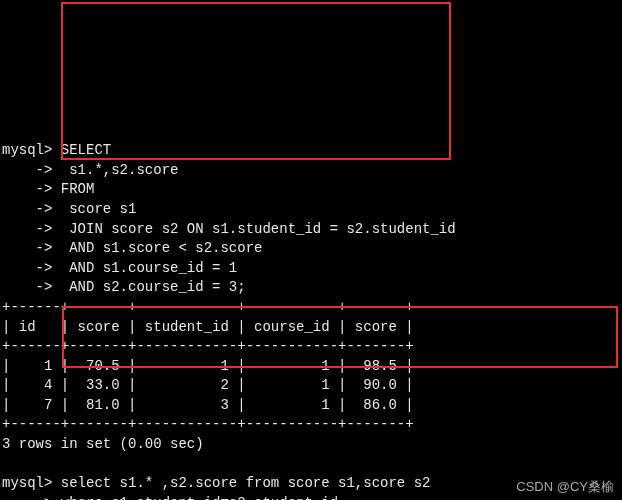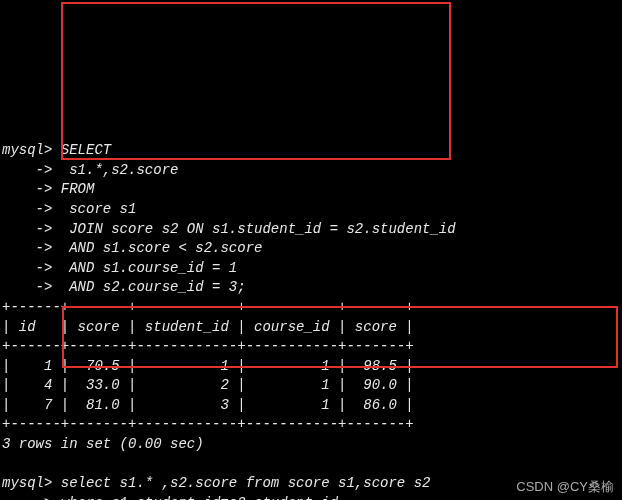--- a/index.html
+++ b/index.html
@@ -9,21 +9,21 @@
       font-family: 'Consolas', 'Courier New', monospace;
       font-size: 14px;
       line-height: 1.4;
       width: 622px;
       height: 500px;
       padding: 4px 0 0 2px;
       white-space: pre;
       position: relative;
       overflow: hidden;
     }
-    .line { white-space: pre; font-style: italic; }
+    .line { white-space: pre; }
     .hlbox1 {
       position: absolute;
       border: 2px solid #e03030;
       left: 61px;
       top: 2px;
       width: 390px;
       height: 158px;
       pointer-events: none;
     }
     .hlbox2 {

